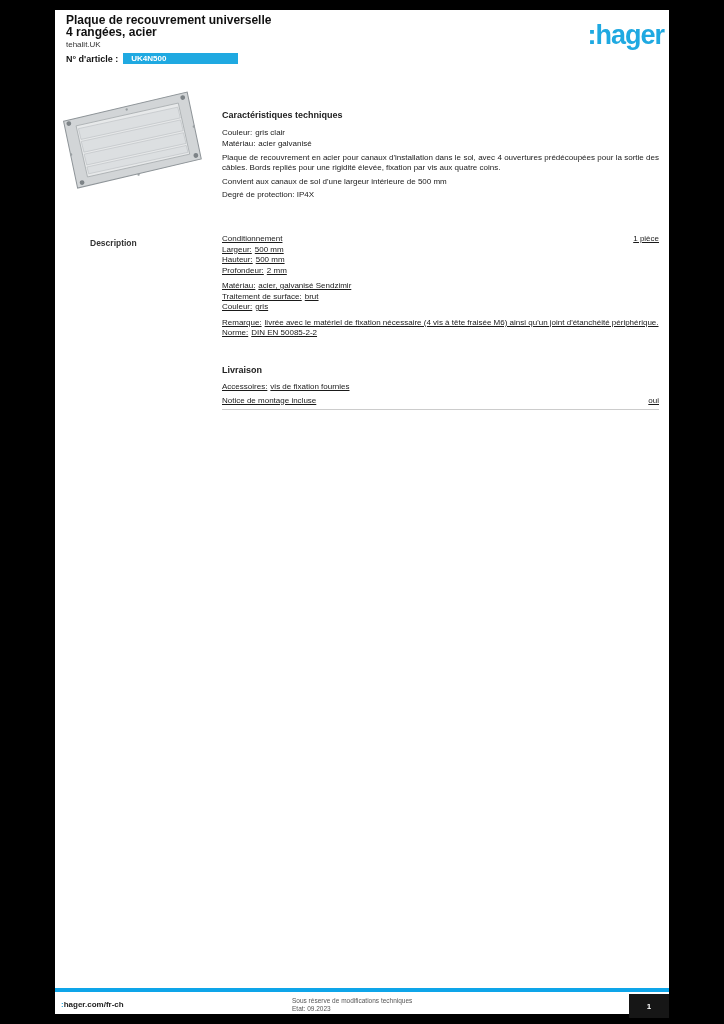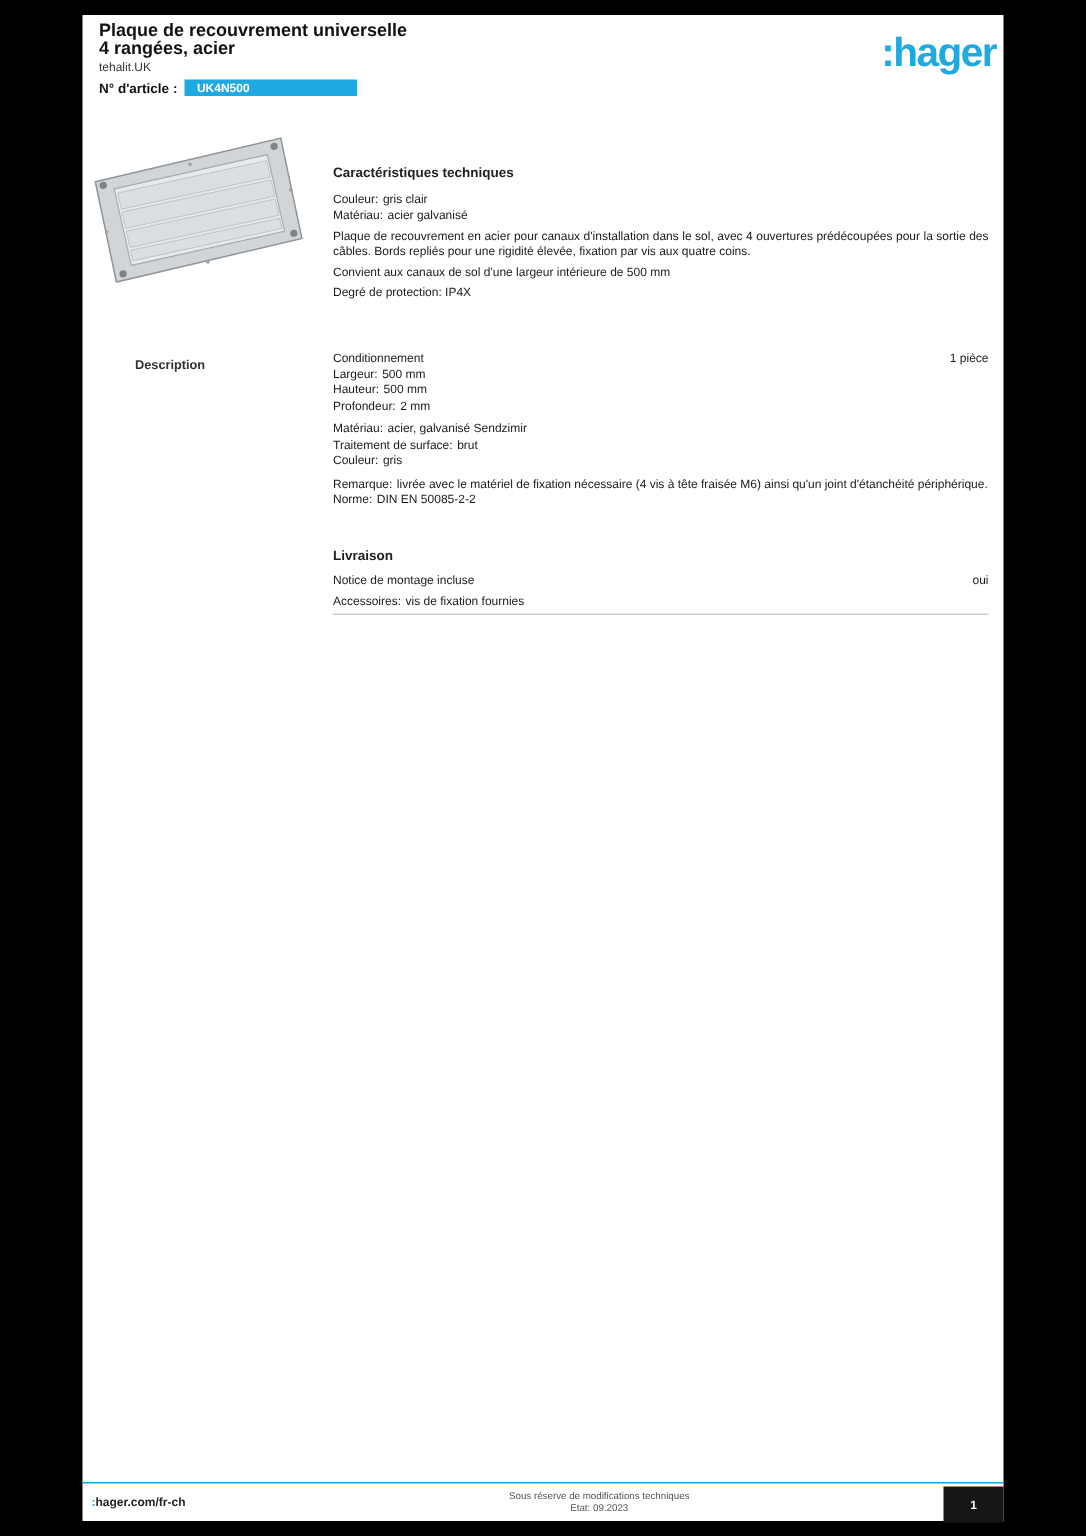--- a/index.html
+++ b/index.html
@@ -45,33 +45,33 @@
   .char-lines .row{display:flex;gap:3px;}
   .para{font-size:8px;line-height:10px;margin-top:4px;color:#1a1a1a;text-align:justify;}
   .note-line{font-size:8px;line-height:10px;margin-top:4px;color:#1a1a1a;}
   .short-line{font-size:8px;line-height:10px;margin-top:3px;color:#1a1a1a;}
   
   .sidebar-label{
     position:absolute;left:11px;top:228px;
     font-size:8.5px;font-weight:bold;color:#333;padding-left:24px;
   }
   .details{position:absolute;left:167px;top:224px;width:437px;}
-  .d-row{display:flex;gap:3px;font-size:8px;line-height:10.5px;color:#1a1a1a;}
+  .d-row{display:flex;gap:3px;font-size:8px;line-height:10.5px;color:#1a1a1a;text-decoration:underline;}
   .d-row .lbl{font-weight:normal;}
   .d-row .val.right{margin-left:auto;text-align:right;}
   .d-row.gap-top{margin-top:5px;}
   .d-row .wrapval{flex:1;}
   
   .delivery{position:absolute;left:167px;top:343px;width:437px;}
   .delivery .sec-title{margin-top:12px;}
   .delivery .rows{margin-top:7px;}
   .delivery .d-row{margin-bottom:3px;}
   .rule{border-top:1px solid #cccccc;margin-top:3px;width:100%;height:0;}
   
-  .footer{position:absolute;left:0;top:978px;width:614px;height:26px;border-top:1px solid #0ea5e9;text-align:center;}
+  .footer{position:absolute;left:0;top:978px;width:614px;height:26px;border-top:4px solid #0ea5e9;}
   .footer-left{
     position:absolute;left:6px;top:8px;
     font-size:8px;color:#222;font-weight:bold;
   }
   .footer-left .colon{color:#1fa9e1;}
   .footer-center{
     position:absolute;left:237px;top:5px;width:215px;
     font-size:6.5px;line-height:8px;color:#555;
   }
   .footer-box{
@@ -176,26 +176,26 @@
     <div class="d-row">
       <span class="lbl">Norme:</span>
       <span class="val">DIN EN 50085-2-2</span>
     </div>
   </div>
 
   <div class="delivery">
     <div class="sec-title">Livraison</div>
     <div class="rows">
       <div class="d-row">
+        <span class="lbl">Accessoires:</span>
+        <span class="val">vis de fixation fournies</span>
+      </div>
+      <div class="d-row">
         <span class="lbl">Notice de montage incluse</span>
         <span class="val right">oui</span>
-      </div>
-      <div class="d-row">
-        <span class="lbl">Accessoires:</span>
-        <span class="val">vis de fixation fournies</span>
       </div>
     </div>
     <div class="rule"></div>
   </div>
 
   <div class="footer">
     <div class="footer-left">
       <span class="colon">:</span><span>hager.com/fr-ch</span>
     </div>
     <div class="footer-center">

